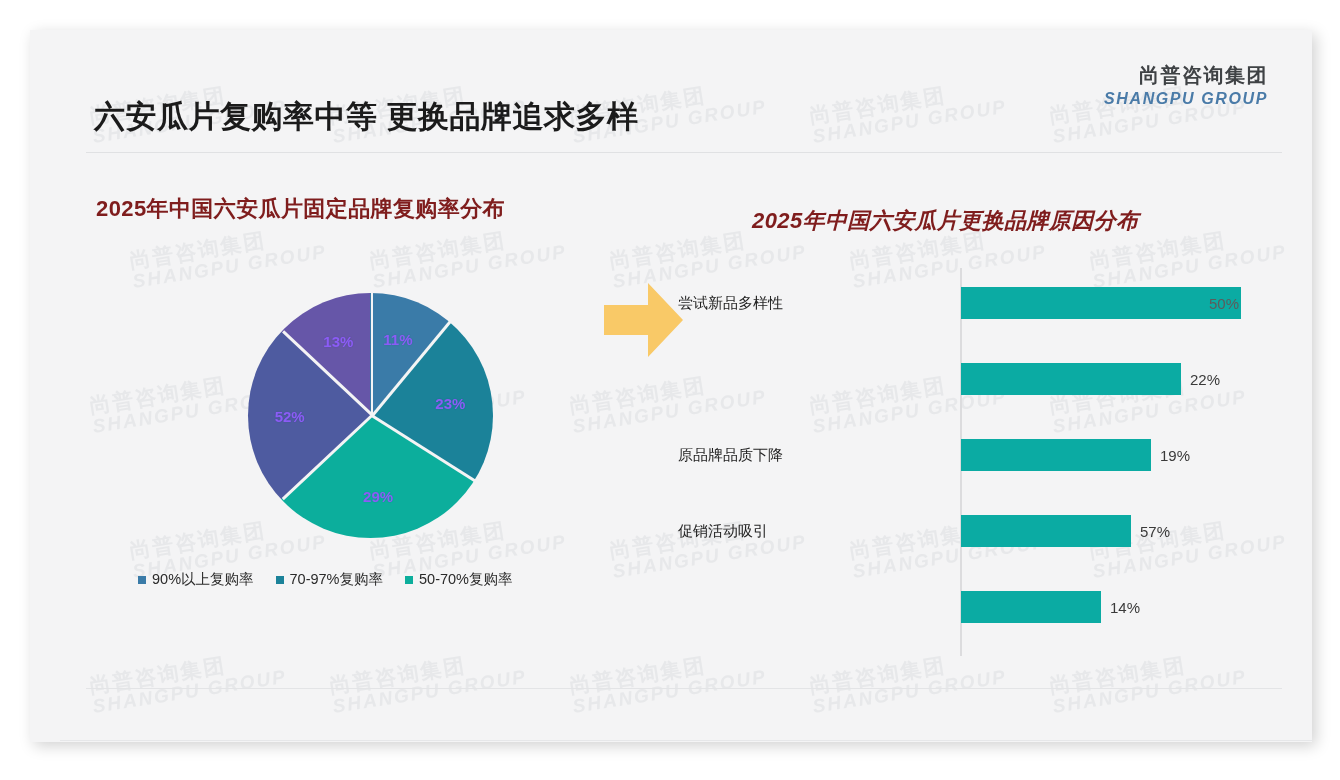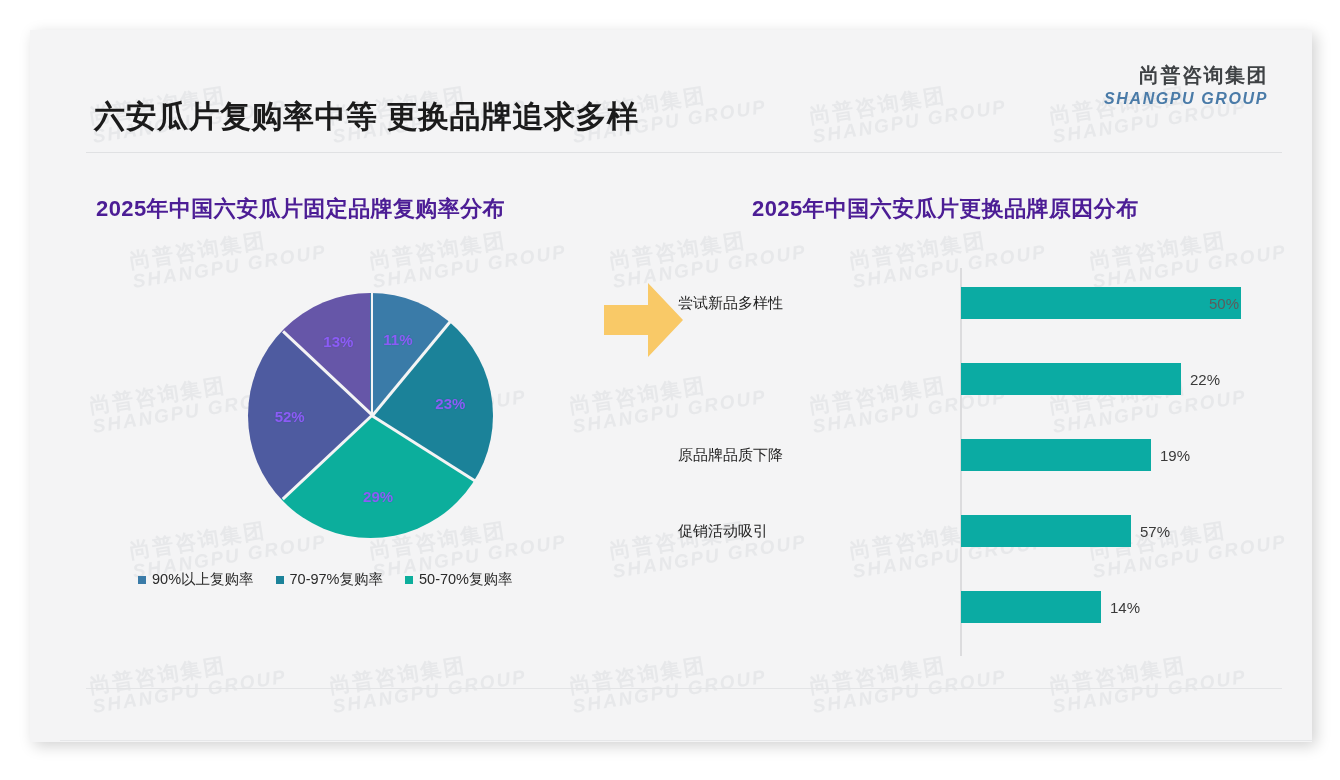--- a/index.html
+++ b/index.html
@@ -100,25 +100,25 @@
   .panel-right {
     position: absolute;
     left: 648px; top: 128px;
     width: 634px;
     height: 520px;
     z-index: 2;
   }
   .chart-title {
     font-size: 22px;
     font-weight: bold;
-    color: #4c1d95;
+    color: #7f1d1d;
     letter-spacing: 0.4px;
   }
   .panel-left .chart-title { position: absolute; left: 66px; top: 36px; }
-  .panel-right .chart-title { position: absolute; left: 74px; top: 36px; }
+  .panel-right .chart-title { position: absolute; left: 74px; top: 48px; font-style: italic; }
 
   
   .pie-wrap {
     position: absolute;
     left: 218px;
     top: 135px;
     width: 245px;
     height: 245px;
   }
   .pie {

